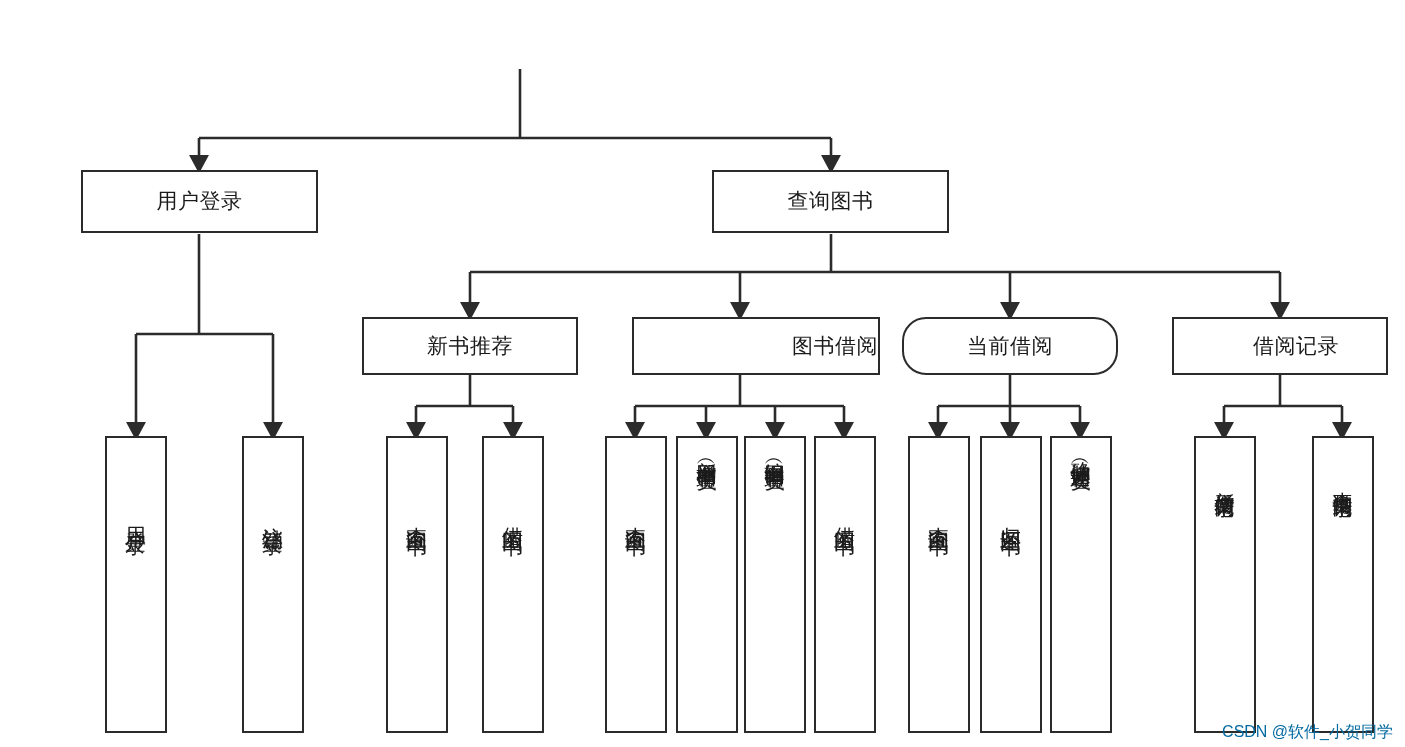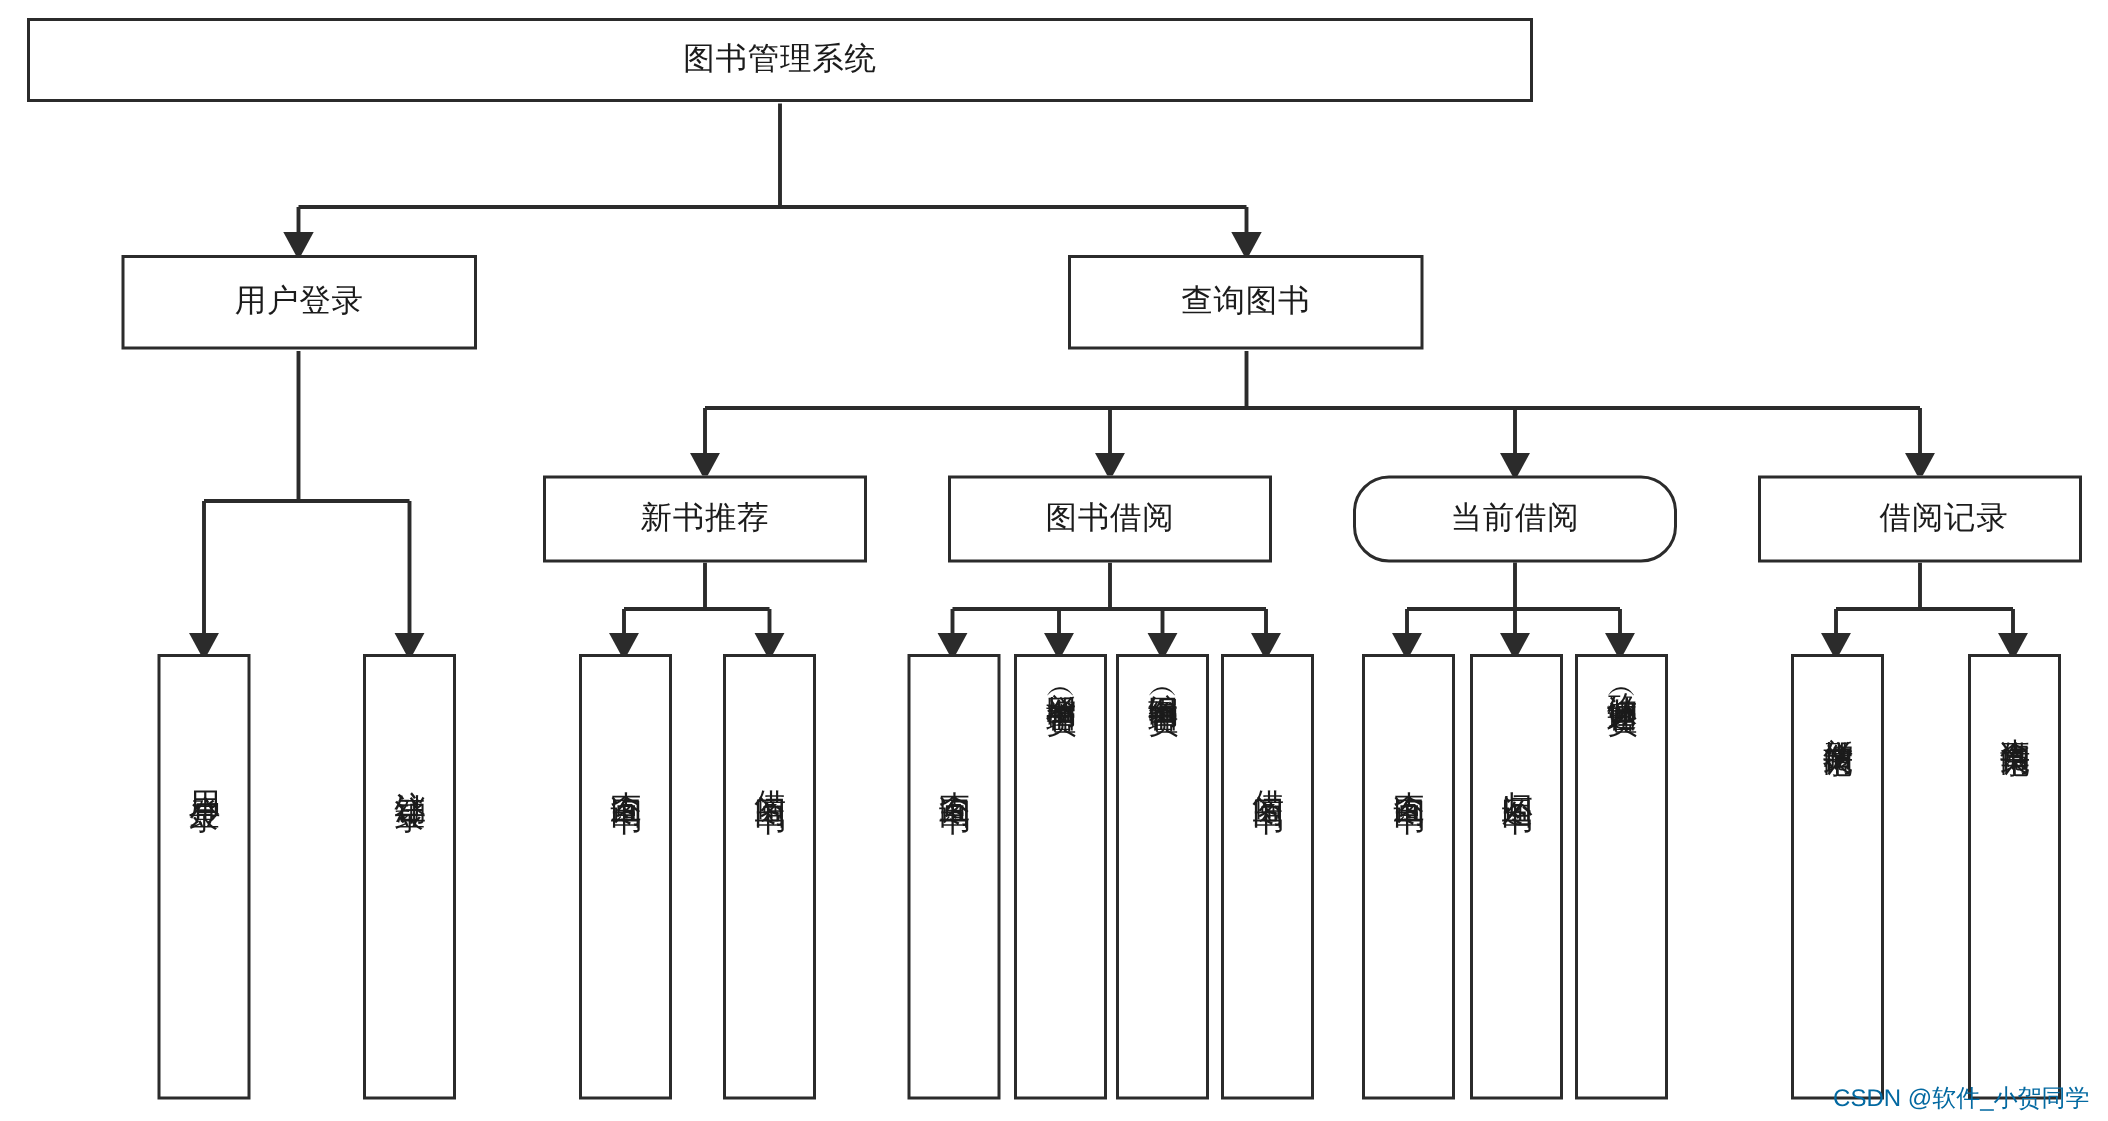--- a/index.html
+++ b/index.html
@@ -107,35 +107,32 @@
       <path d="M1010,406 L1010,430" marker-end="url(#arrowhead)"></path>
       <path d="M1080,406 L1080,430" marker-end="url(#arrowhead)"></path>
 
       <path d="M1280,375 L1280,406"></path>
       <path d="M1224,406 L1342,406"></path>
       <path d="M1224,406 L1224,430" marker-end="url(#arrowhead)"></path>
       <path d="M1342,406 L1342,430" marker-end="url(#arrowhead)"></path>
     </g>
   </svg>
 
-  <div class="node-box node-h node-root" style="left:18px;top:12px;width:1004px;height:56px;">
-    <span class="node-label">图书管理系统</span>
-  </div>
 
   <div class="node-box node-h" style="left:81px;top:170px;width:237px;height:63px;">
     <span class="node-label">用户登录</span>
   </div>
   <div class="node-box node-h" style="left:712px;top:170px;width:237px;height:63px;">
     <span class="node-label">查询图书</span>
   </div>
 
   <div class="node-box node-h" style="left:362px;top:317px;width:216px;height:58px;justify-content:center;">
     <span class="node-label">新书推荐</span>
   </div>
-  <div class="node-box node-h" style="left:632px;top:317px;width:216px;height:58px;">
+  <div class="node-box node-h" style="left:632px;top:317px;width:248px;height:58px;justify-content:flex-end;">
     <span class="node-label">图书借阅</span>
   </div>
   <div class="node-box node-h" style="left:902px;top:317px;width:216px;height:58px;border-radius:24px;">
     <span class="node-label">当前借阅</span>
   </div>
   <div class="node-box node-h" style="left:1172px;top:317px;width:216px;height:58px;padding-left:32px;">
     <span class="node-label">借阅记录</span>
   </div>
 
   <div class="node-box node-v" style="left:105px;top:436px;width:62px;height:297px;padding-top:72px;">

